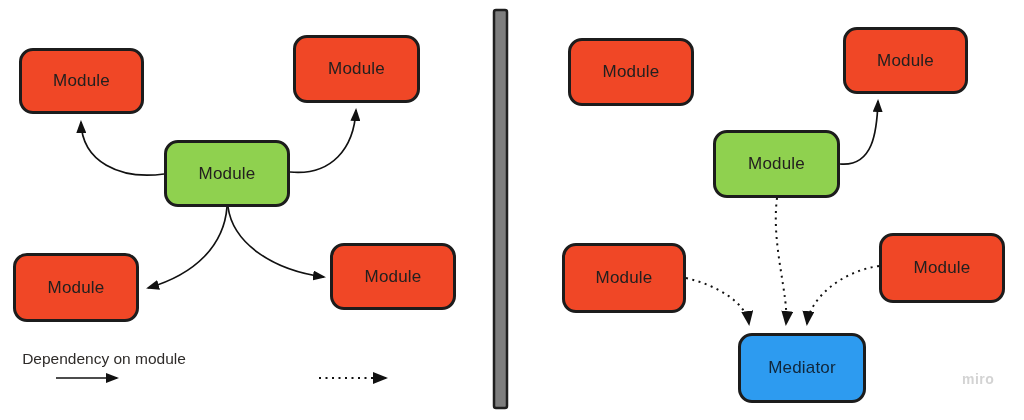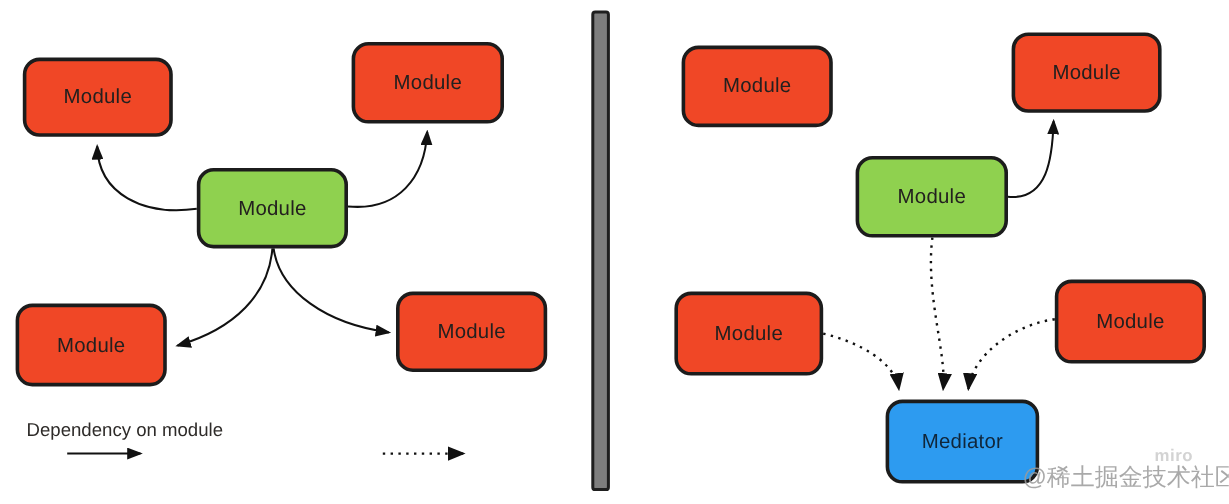--- a/index.html
+++ b/index.html
@@ -96,15 +96,14 @@
     <span>Module</span>
   </div>
   <div class="node node-red" style="left:879px;top:233px;width:126px;height:70px;">
     <span>Module</span>
   </div>
   <div class="node node-blue" style="left:722px;top:333px;width:128px;height:70px;margin-left:16px;">
     <span>Mediator</span>
   </div>
 
   <div class="miro-mark">miro</div>
-  <div class="watermark">@稀土掘金技术社区</div>
 
 </div>
 
 </body></html>

